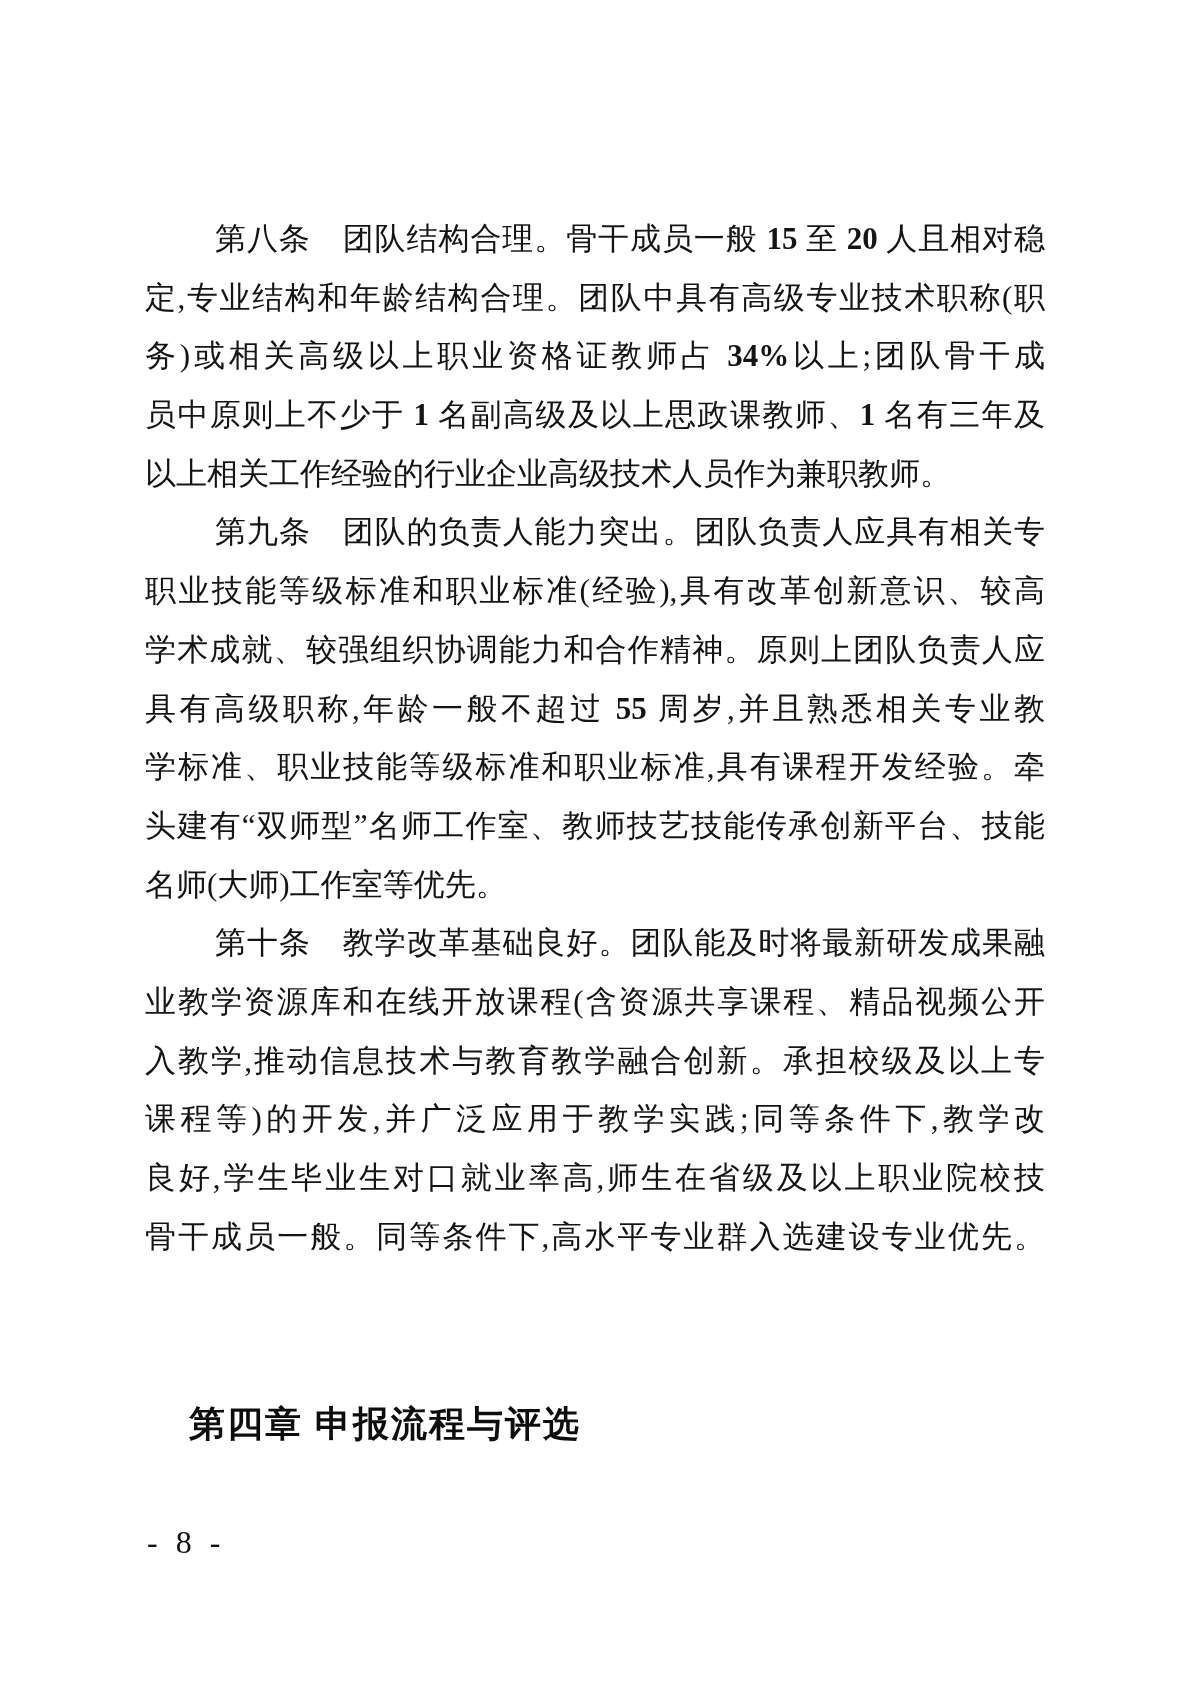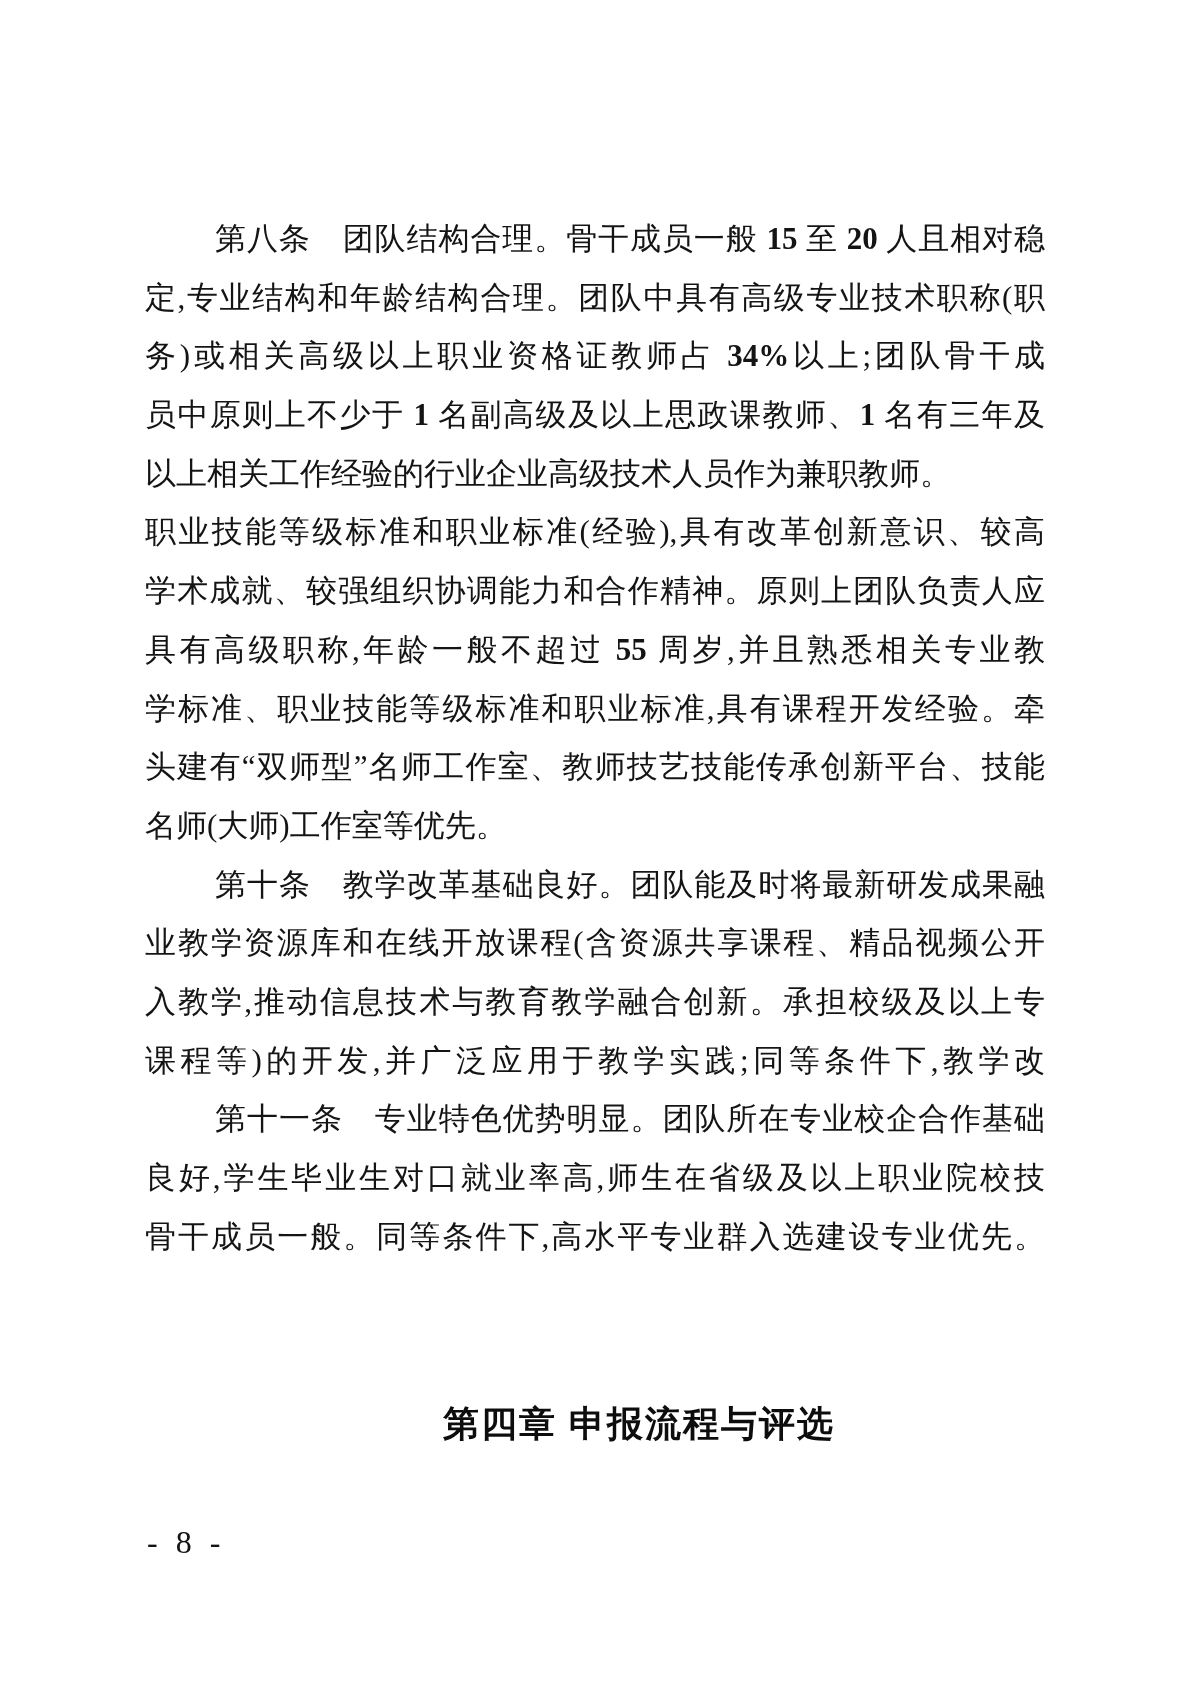--- a/index.html
+++ b/index.html
@@ -39,21 +39,21 @@
     box-sizing: border-box;
   }
   .num-bold {
     font-weight: 700;
   }
   .chapter-heading {
     position: absolute;
     left: 145px;
     top: 1399px;
     width: 900px;
-    text-align: center;
+    text-align: left;
     font-family: "Liberation Sans", sans-serif;
     font-weight: 700;
     font-size: 36px;
     line-height: 50px;
     letter-spacing: 2px;
     transform: translateX(44px);
     color: #0d0d0d;
   }
   .page-number {
     position: absolute;
@@ -67,29 +67,29 @@
 </head>
 <body>
 
 <div class="page">
   <div class="doc-body">
       <div class="line indent just"><span>第八条　团队结构合理。骨干成员一般 </span><span class="num-bold">15</span><span> 至 </span><span class="num-bold">20</span><span> 人且相对稳</span></div>
       <div class="line just"><span>定,专业结构和年龄结构合理。团队中具有高级专业技术职称(职</span></div>
       <div class="line just"><span>务)或相关高级以上职业资格证教师占 </span><span class="num-bold">34%</span><span>以上;团队骨干成</span></div>
       <div class="line just"><span>员中原则上不少于 </span><span class="num-bold">1</span><span> 名副高级及以上思政课教师、</span><span class="num-bold">1</span><span> 名有三年及</span></div>
       <div class="line"><span>以上相关工作经验的行业企业高级技术人员作为兼职教师。</span></div>
+      <div class="line indent just"><span>第九条　团队的负责人能力突出。团队负责人应具有相关专</span></div>
       <div class="line just"><span>职业技能等级标准和职业标准(经验),具有改革创新意识、较高</span></div>
       <div class="line just"><span>学术成就、较强组织协调能力和合作精神。原则上团队负责人应</span></div>
       <div class="line just"><span>具有高级职称,年龄一般不超过 </span><span class="num-bold">55</span><span> 周岁,并且熟悉相关专业教</span></div>
       <div class="line just"><span>学标准、职业技能等级标准和职业标准,具有课程开发经验。牵</span></div>
       <div class="line just"><span>头建有“双师型”名师工作室、教师技艺技能传承创新平台、技能</span></div>
       <div class="line"><span>名师(大师)工作室等优先。</span></div>
       <div class="line indent just"><span>第十条　教学改革基础良好。团队能及时将最新研发成果融</span></div>
       <div class="line just"><span>业教学资源库和在线开放课程(含资源共享课程、精品视频公开</span></div>
       <div class="line just"><span>入教学,推动信息技术与教育教学融合创新。承担校级及以上专</span></div>
       <div class="line just"><span>课程等)的开发,并广泛应用于教学实践;同等条件下,教学改</span></div>
-      <div class="line indent just"><span>第十一条　专业特色优势明显。团队所在专业校企合作基础</span></div>
       <div class="line just"><span>良好,学生毕业生对口就业率高,师生在省级及以上职业院校技</span></div>
       <div class="line just"><span>骨干成员一般。同等条件下,高水平专业群入选建设专业优先。</span></div>
     </div>
   <div class="chapter-heading">第四章  申报流程与评选</div>
   <div class="page-number">- 8 -</div>
 </div>
 
 </body></html>

